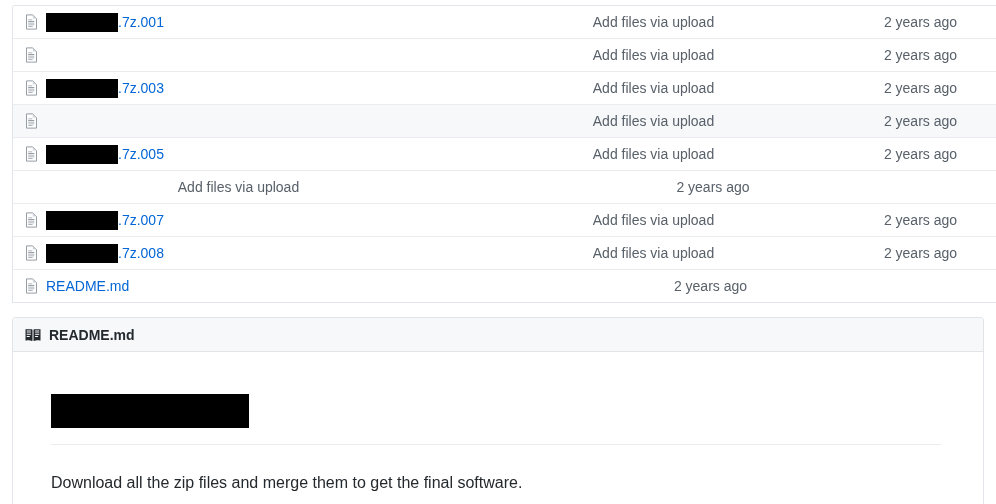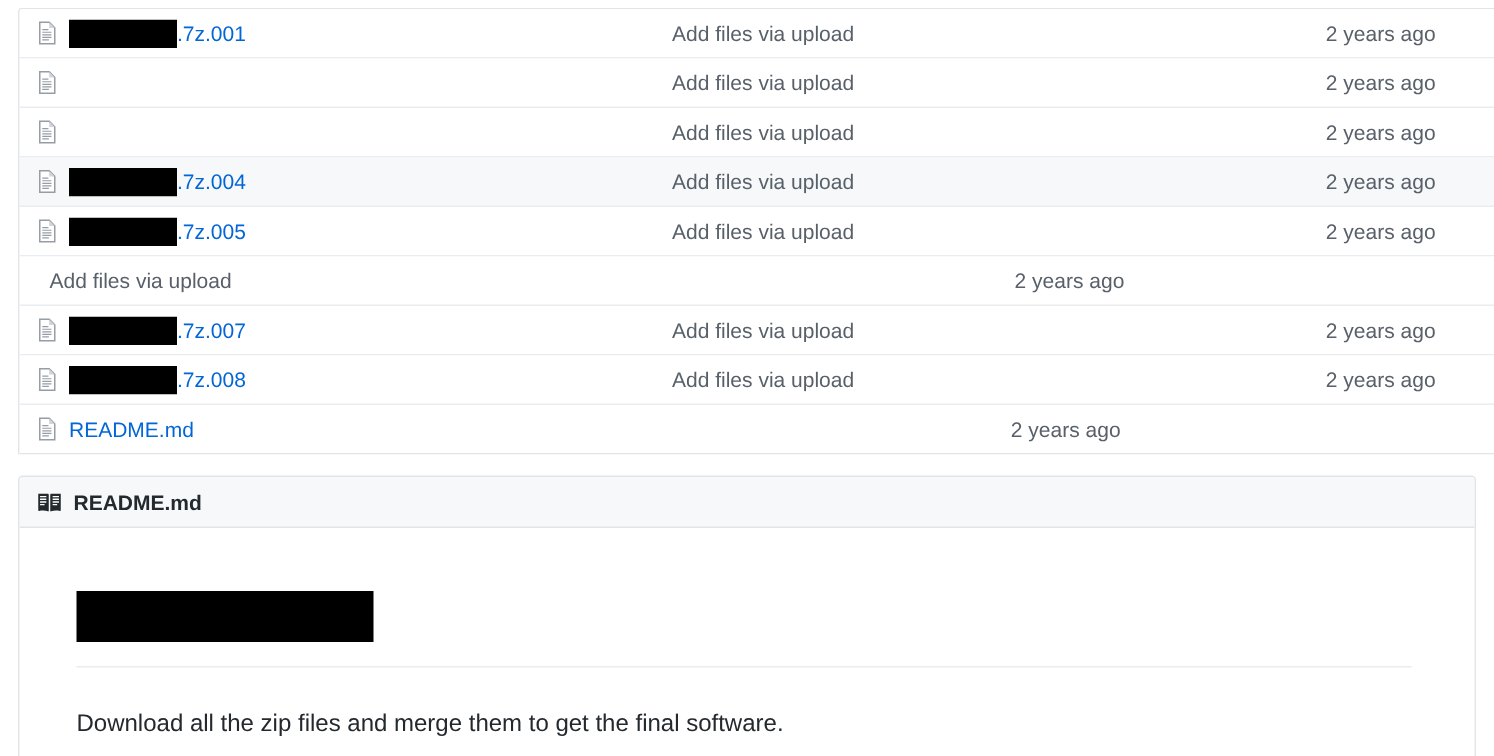--- a/index.html
+++ b/index.html
@@ -88,20 +88,21 @@
   .cell-msg {
     flex: 0 0 auto;
     width: 420px;
     font-size: 14px;
     line-height: 16px;
     color: #586069;
     white-space: nowrap;
     overflow: hidden;
     text-overflow: ellipsis;
     padding-left: 9px;
+    text-align: center;
   }
 
   .cell-age {
     flex: 1 1 auto;
     text-align: center;
     font-size: 14px;
     line-height: 16px;
     color: #586069;
     white-space: nowrap;
     padding-right: 7px;
@@ -203,35 +204,35 @@
         <div class="cell-msg">Add files via upload</div>
         <div class="cell-age">2 years ago</div>
       </div>
       <div class="file-row">
         <div class="cell-name">
           <span class="icon-file"><svg width="16" height="16" viewBox="0 0 16 16" aria-hidden="true">
               <path fill="#ffffff" stroke="#959da5" stroke-width="1" d="M2.5 0.9h6.3l3.7 3.7v10.5H2.5z"></path>
               <path fill="#d1d5da" d="M8.8 0.9l3.7 3.7H8.8z"></path>
               <path fill="#959da5" d="M4.2 5.4h4.1v0.8H4.2zM4.2 7.1h6.1v0.8H4.2zM4.2 8.8h6.1v0.8H4.2zM4.2 10.5h6.1v0.8H4.2zM4.2 12.2h4.4v0.8H4.2z"></path>
             </svg></span>
+          <span class="name-wrap">
+            <span class="redact-inline"></span>
+            <a class="name-link">.7z.003</a>
+          </span>
         </div>
         <div class="cell-msg">Add files via upload</div>
         <div class="cell-age">2 years ago</div>
       </div>
       <div class="file-row is-highlighted">
         <div class="cell-name">
           <span class="icon-file"><svg width="16" height="16" viewBox="0 0 16 16" aria-hidden="true">
               <path fill="#ffffff" stroke="#959da5" stroke-width="1" d="M2.5 0.9h6.3l3.7 3.7v10.5H2.5z"></path>
               <path fill="#d1d5da" d="M8.8 0.9l3.7 3.7H8.8z"></path>
               <path fill="#959da5" d="M4.2 5.4h4.1v0.8H4.2zM4.2 7.1h6.1v0.8H4.2zM4.2 8.8h6.1v0.8H4.2zM4.2 10.5h6.1v0.8H4.2zM4.2 12.2h4.4v0.8H4.2z"></path>
             </svg></span>
-          <span class="name-wrap">
-            <span class="redact-inline"></span>
-            <a class="name-link">.7z.004</a>
-          </span>
         </div>
         <div class="cell-msg">Add files via upload</div>
         <div class="cell-age">2 years ago</div>
       </div>
       <div class="file-row">
         <div class="cell-name">
           <span class="icon-file"><svg width="16" height="16" viewBox="0 0 16 16" aria-hidden="true">
               <path fill="#ffffff" stroke="#959da5" stroke-width="1" d="M2.5 0.9h6.3l3.7 3.7v10.5H2.5z"></path>
               <path fill="#d1d5da" d="M8.8 0.9l3.7 3.7H8.8z"></path>
               <path fill="#959da5" d="M4.2 5.4h4.1v0.8H4.2zM4.2 7.1h6.1v0.8H4.2zM4.2 8.8h6.1v0.8H4.2zM4.2 10.5h6.1v0.8H4.2zM4.2 12.2h4.4v0.8H4.2z"></path>

